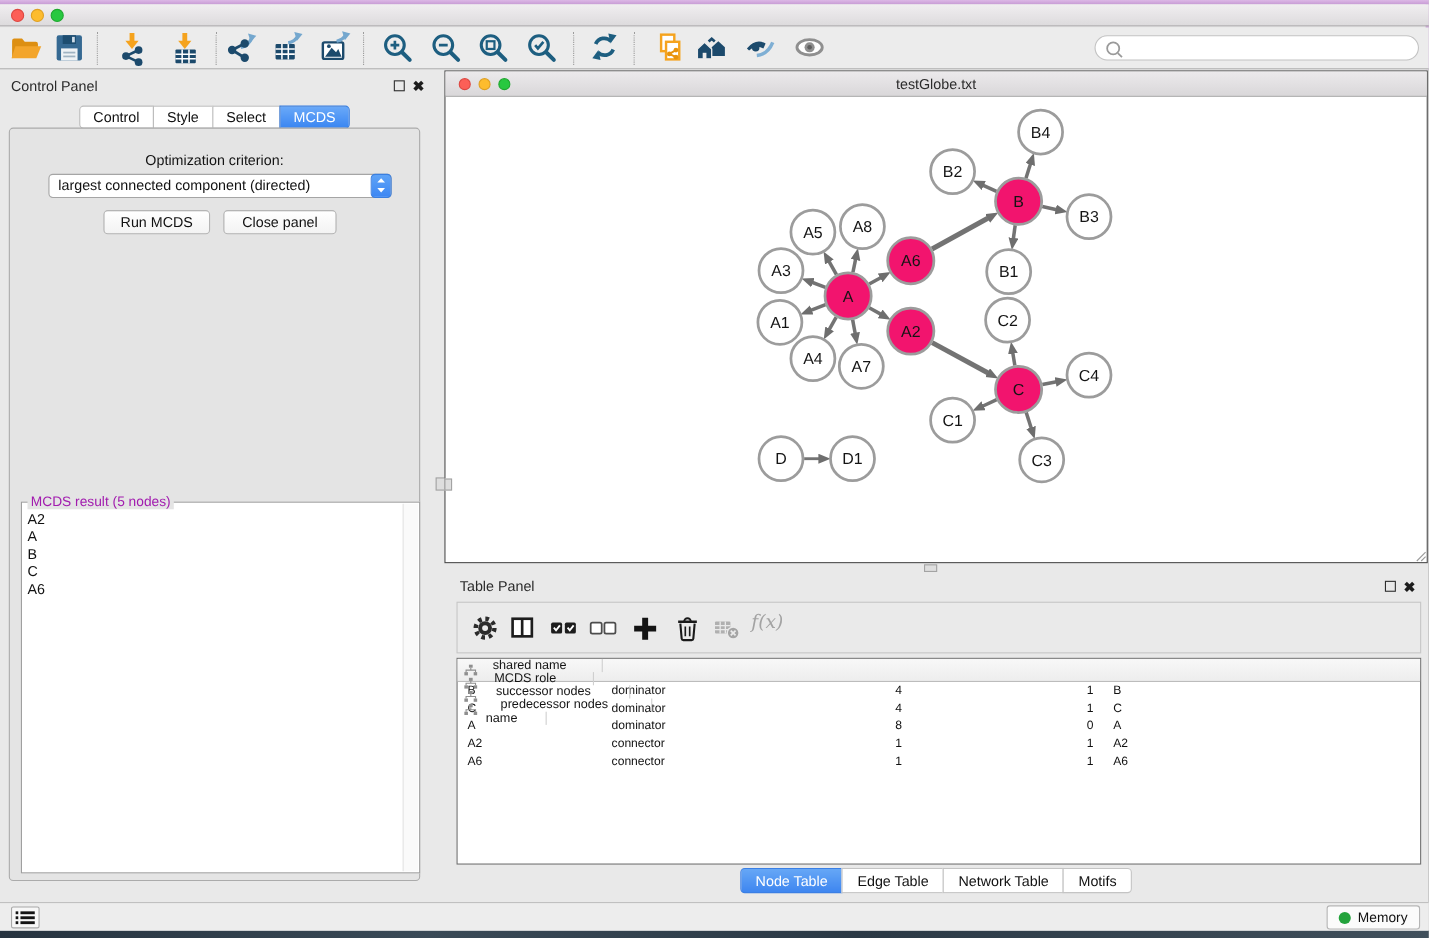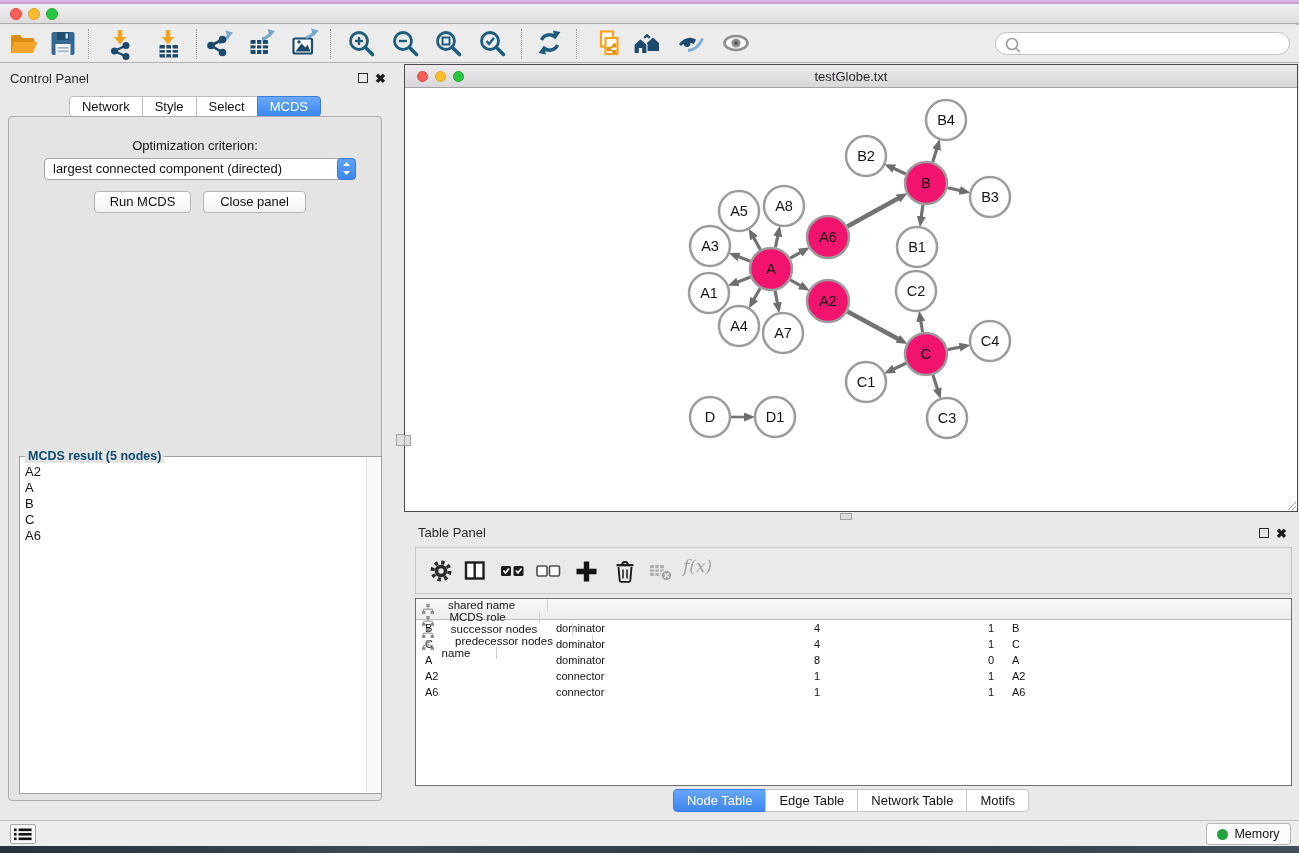--- a/index.html
+++ b/index.html
@@ -44,21 +44,21 @@
   .cp-label { font-size:13px; color:#141414; text-align:center; }
   #cp-combo { left:35px; top:41px; width:312px; height:22px; background:#fff;
     border:1px solid #a5a5a5; border-radius:4px; font-size:13px; color:#111;
     line-height:20px; padding-left:8px; }
   #cp-combo .stepper { position:absolute; right:-1px; top:-1px; width:19px; height:22px;
     background:linear-gradient(#5ea3f7,#3d87f3); border-radius:4px; border:1px solid #3a7fe0; }
   .btn { background:linear-gradient(#ffffff,#f3f3f3); border:1px solid #b5b5b5; border-radius:4px;
     font-size:13px; color:#111; text-align:center; line-height:20px; }
   #groupbox { left:10px; top:339px; width:363px; height:338px; background:#fff; border:1px solid #9f9f9f; }
   #groupbox .legend { position:absolute; top:-8px; left:5px; background:#e4e4e4;
-    padding:0 3px; font-size:12.5px; color:#0c4a6e;font-weight:bold; }
+    padding:0 3px; font-size:12.5px; color:#a21caf; }
   .mcds-item { font-size:13px; color:#111; line-height:16px; padding-left:5px; }
   #mcds-scroll { position:absolute; top:1px; right:1px; width:14px; height:calc(100% - 2px);
     background:#fafafa; border-left:1px solid #e3e3e3; }
   .grabber { background:#dedede; border:1px solid #a3a3a3; }
   
   #netwin { left:404px; top:64px; width:894px; height:448px; background:#fff; border:1px solid #4a4a4a; }
   #netwin-title { position:absolute; left:0; top:0; width:100%; height:23px;
     background:linear-gradient(#eceaec,#d9d7d9); border-bottom:1px solid #a3a3a3; }
   #netwin-title .t { position:absolute; left:0; right:0; top:4px; text-align:center; font-size:13px; color:#2b2b2b; }
   #graph-svg { position:absolute; left:0; top:23px; }
@@ -260,21 +260,21 @@
         </svg>
       <input type="text" value="" style="">
     </div>
   </div>
 
   <div class="abs panel-title" style="left:10px;top:71px;">Control Panel</div>
   <div class="abs wicon-box" style="left:358px;top:73px;"></div>
   <div class="abs wicon-x" style="left:375px;top:72px;">✖</div>
 
   <div class="abs tabs" style="left:0;top:96px;width:390px;justify-content:center;">
-    <div class="tab">Network</div>
+    <div class="tab">Control</div>
     <div class="tab">Style</div>
     <div class="tab">Select</div>
     <div class="tab active">MCDS</div>
   </div>
 
   <div id="cp-pane" class="abs">
     <div class="abs cp-label" style="left:0;top:21px;width:100%;">Optimization criterion:</div>
     <div id="cp-combo" class="abs">
       <span>largest connected component (directed)</span>
       <span class="stepper">

